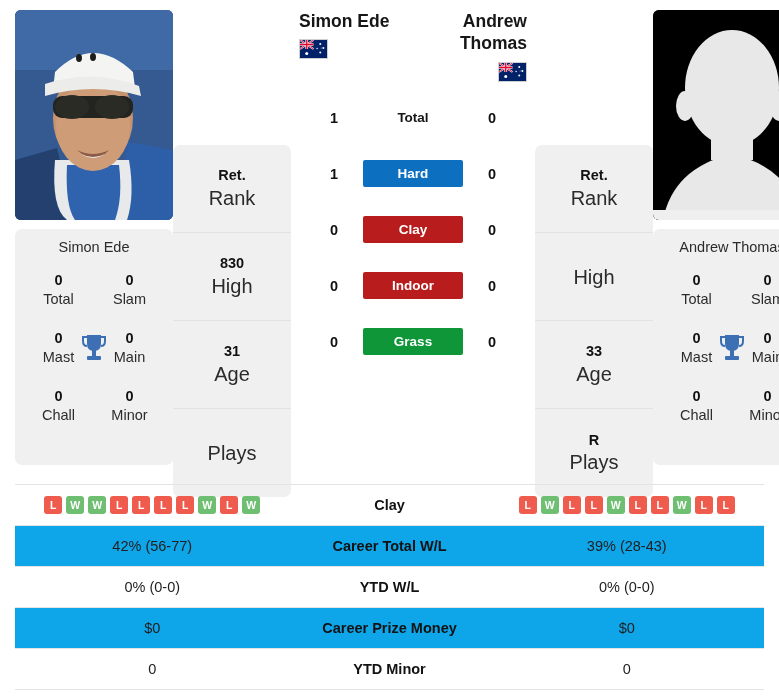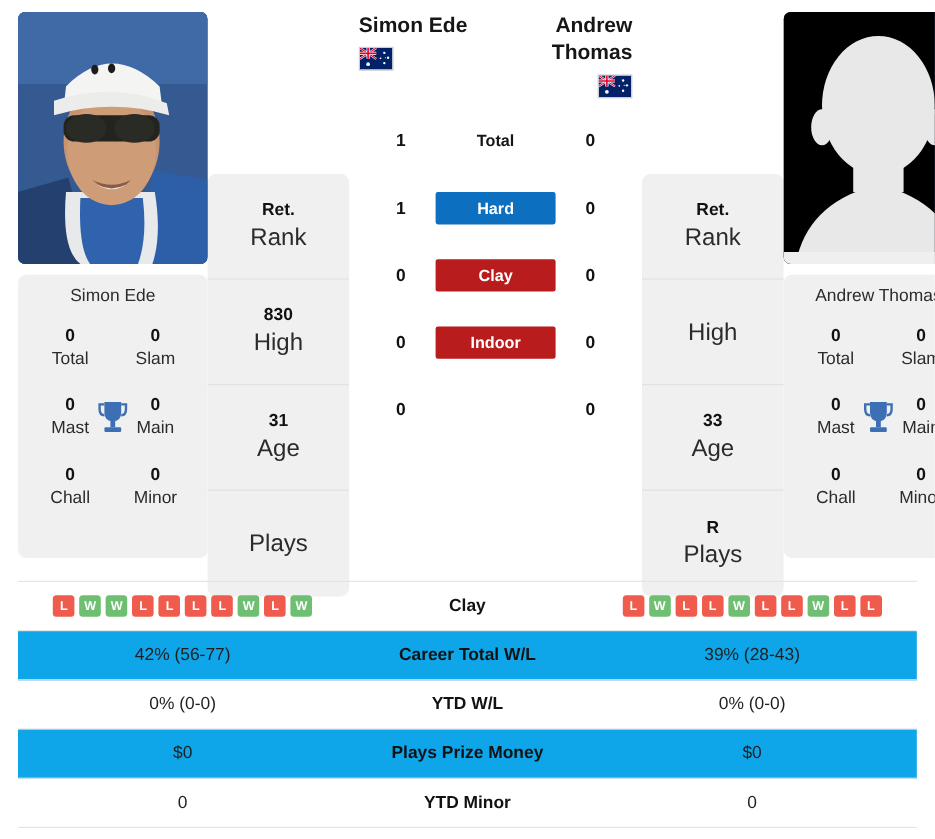--- a/index.html
+++ b/index.html
@@ -341,20 +341,21 @@
           <span class="surf-pill" style="background:#b91c1c">Clay</span>
           <span class="sc">0</span>
         </div>
         <div class="surf-row">
           <span class="sc">0</span>
           <span class="surf-pill" style="background:#b91c1c">Indoor</span>
           <span class="sc">0</span>
         </div>
         <div class="surf-row">
           <span class="sc">0</span>
+          <span class="surf-pill" style="background:#0f9638">Grass</span>
           <span class="sc">0</span>
         </div>
       </div>
     </div>
 
     <div class="info-col">
       <div class="info-row">
         <span class="val">Ret.</span>
         <span class="lbl">Rank</span>
       </div>
@@ -468,21 +469,21 @@
     </div>
 
     <div class="cmp-row">
       <div class="cmp-cell">0% (0-0)</div>
       <div class="cmp-cell mid">YTD W/L</div>
       <div class="cmp-cell">0% (0-0)</div>
     </div>
 
     <div class="cmp-row shaded">
       <div class="cmp-cell">$0</div>
-      <div class="cmp-cell mid">Plays Prize Money</div>
+      <div class="cmp-cell mid">Career Prize Money</div>
       <div class="cmp-cell">$0</div>
     </div>
 
     <div class="cmp-row">
       <div class="cmp-cell">0</div>
       <div class="cmp-cell mid">YTD Minor</div>
       <div class="cmp-cell">0</div>
     </div>
 
   </div>

